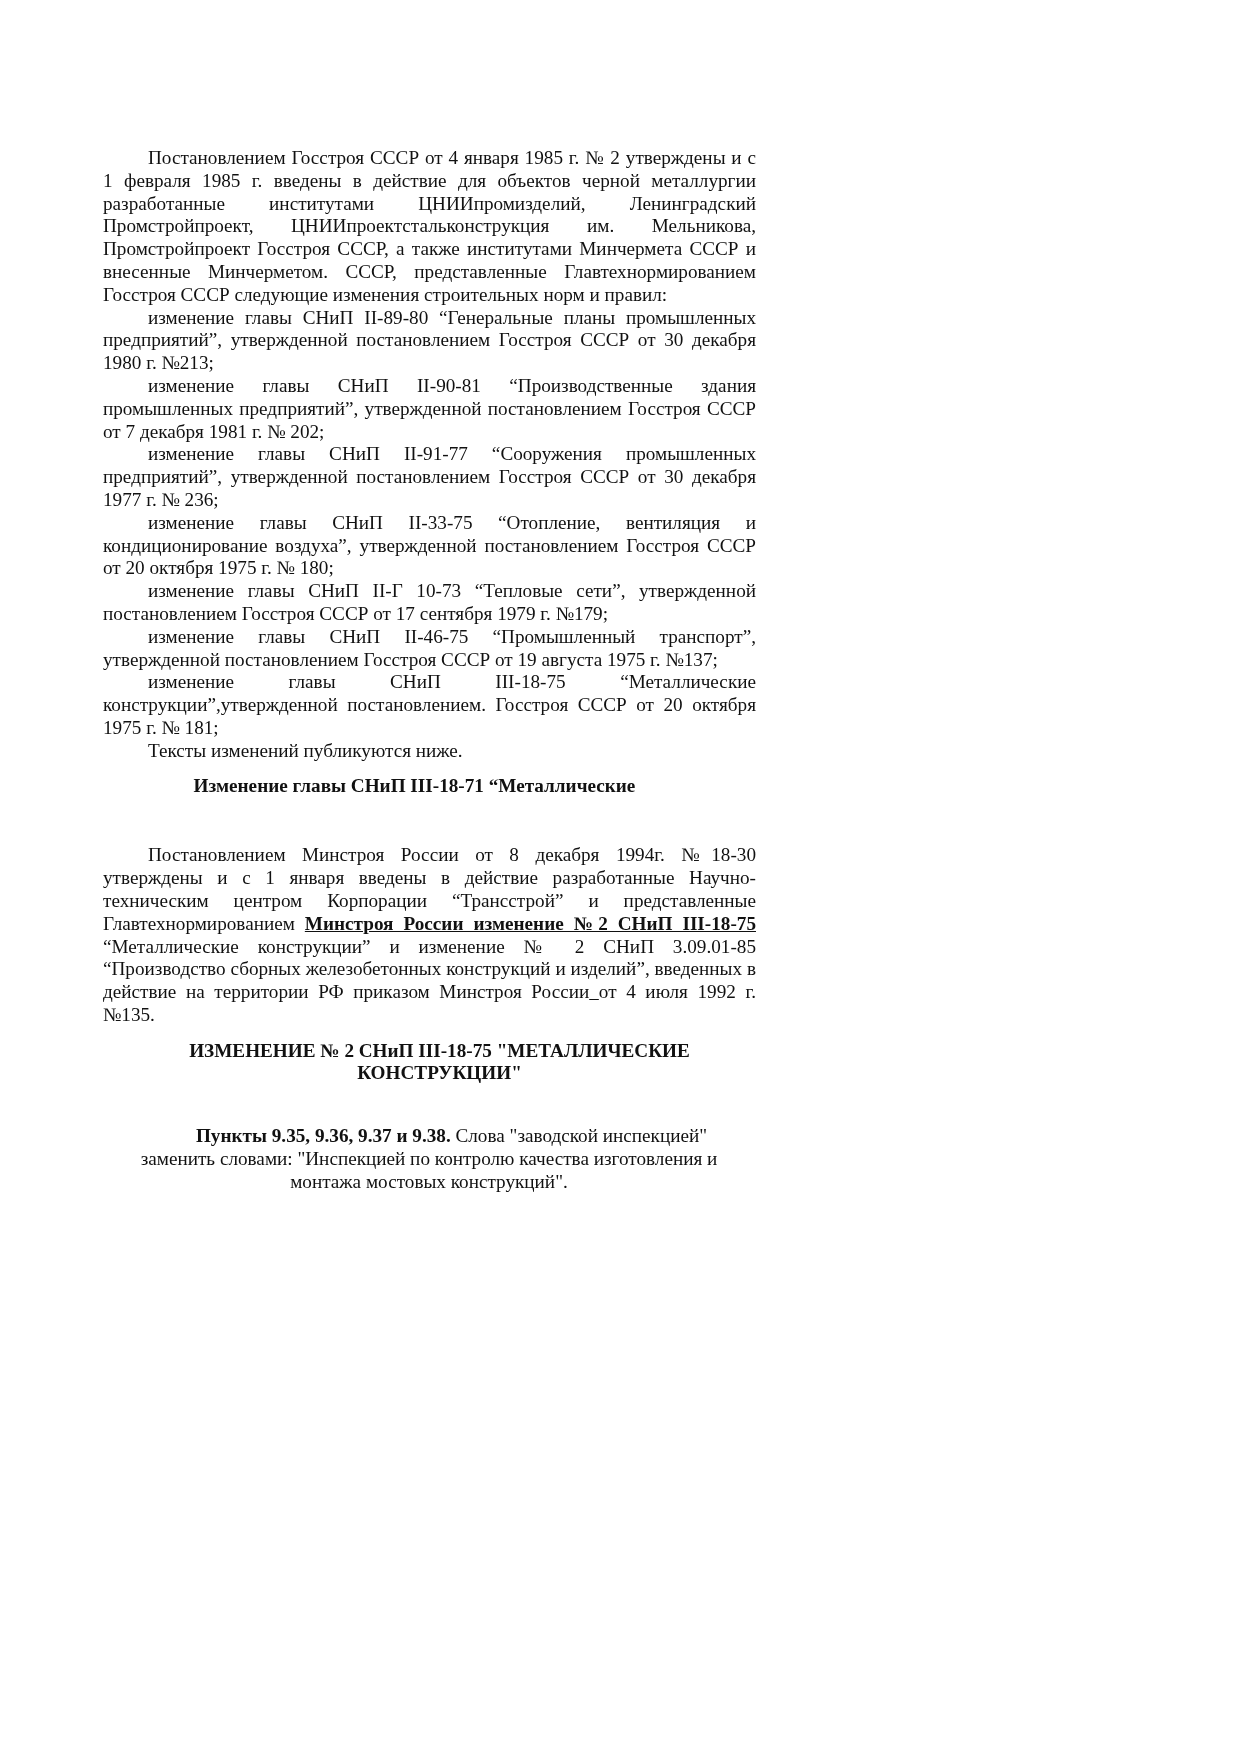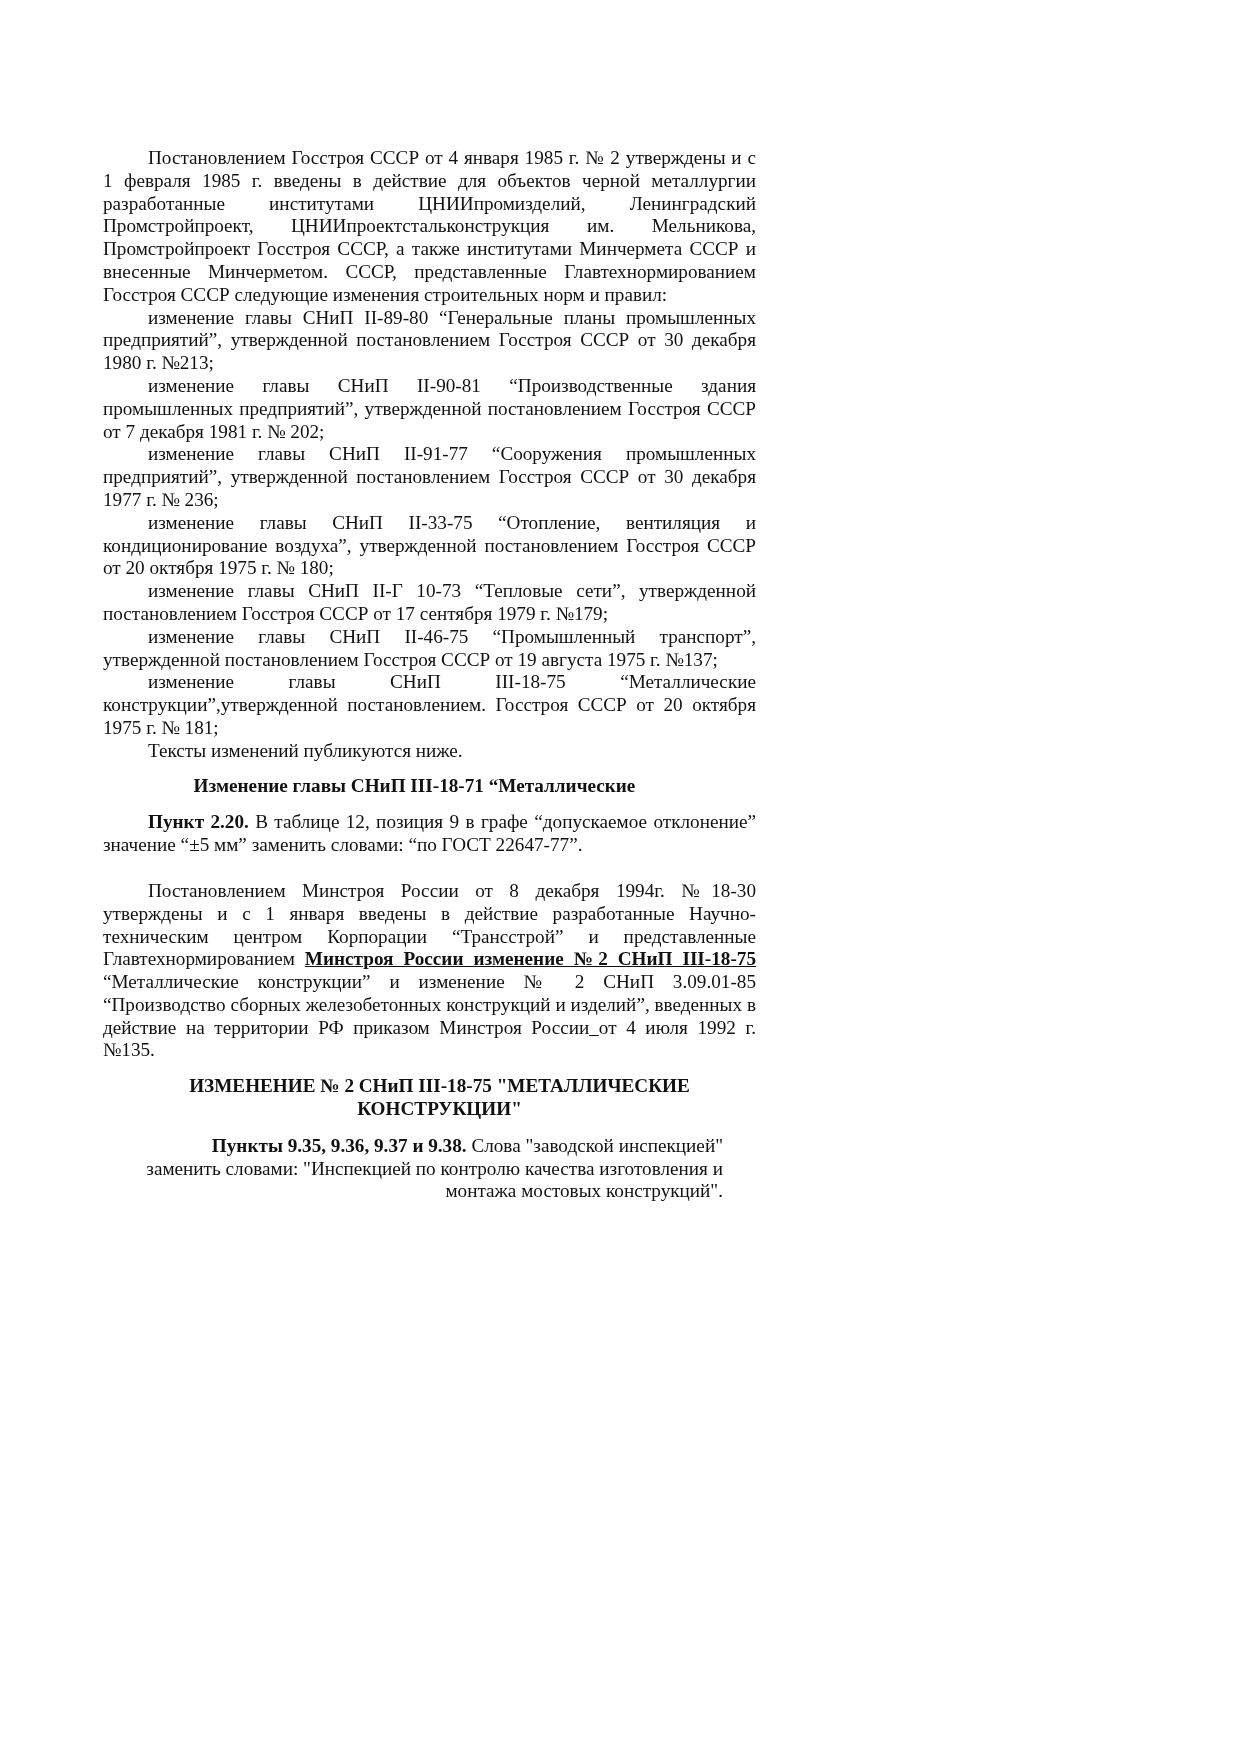--- a/index.html
+++ b/index.html
@@ -26,35 +26,35 @@
     line-height: 22.8px;
     text-align: justify;
     text-indent: 45px;
     margin: 0;
   }
   .heading {
     font-size: 19.2px;
     line-height: 22.8px;
     font-weight: bold;
     text-align: center;
-    margin: 4px;
+    margin: 14px;
   }
   .h1 { margin-top: 12px; padding-right: 30px; }
   .h1 .line2 { display:block; padding-right: 45px; }
   .gap-small { height: 10px; }
   .gap-big { height: 23px; }
   .b { font-weight: bold; }
   .u { text-decoration: underline; font-weight: bold; }
   .h2 { margin-top: 13px; padding-left: 20px; }
   .plain-left {
     font-size: 19.2px;
     line-height: 22.8px;
-    text-align: right;
+    text-align: center;
     text-indent: 45px;
-    margin: 0;
+    margin: 16px;
     width: 620px;
   }
 </style>
 </head>
 <body>
 
 <div class="page">
 
   <p class="p">Постановлением Госстроя СССР от 4 января 1985 г. № 2 утверждены и с 1 февраля 1985 г. введены в действие для объектов черной металлургии разработанные институтами ЦНИИпромизделий, Ленинградский Промстройпроект, ЦНИИпроектстальконструкция им. Мельникова, Промстройпроект Госстроя СССР, а также институтами Минчермета СССР и внесенные Минчерметом. СССР, представленные Главтехнормированием Госстроя СССР следующие изменения строительных норм и правил:</p>
 
@@ -67,21 +67,20 @@
   <p class="p">изменение главы СНиП III-18-75 “Металлические конструкции”,утвержденной постановлением. Госстроя СССР от 20 октября 1975 г. № 181;</p>
 
   <p class="p">Тексты изменений публикуются ниже.</p>
 
   <div class="heading h1">
     <span>Изменение главы СНиП III-18-71 “Металлические</span><br>
   </div>
 
   <div class="gap-small"></div>
 
-  <p class="p"><span class="b">Пункт 2.20.</span><span> В таблице 12, позиция 9 в графе “допускаемое отклонение” значение “±5 мм” заменить словами: “по ГОСТ 22647-77”.</span></p>
 
   <div class="gap-big"></div>
 
   <p class="p"><span>Постановлением Минстроя России от 8 декабря 1994г. №18-30 утверждены и с 1 января введены в действие разработанные Научно-техническим центром Корпорации “Трансстрой” и представленные Главтехнормированием </span><span class="u">Минстроя России изменение №2 СНиП III-18-75</span><span> “Металлические конструкции” и изменение № 2 СНиП 3.09.01-85 “Производство сборных железобетонных конструкций и изделий”, введенных в действие на территории РФ приказом Минстроя России</span><span class="u"> </span><span>от 4 июля 1992 г. №135.</span></p>
 
   <div class="heading h2">
     <span>ИЗМЕНЕНИЕ № 2 СНиП III-18-75 "МЕТАЛЛИЧЕСКИЕ</span><br>
     <span>КОНСТРУКЦИИ"</span>
   </div>
 

